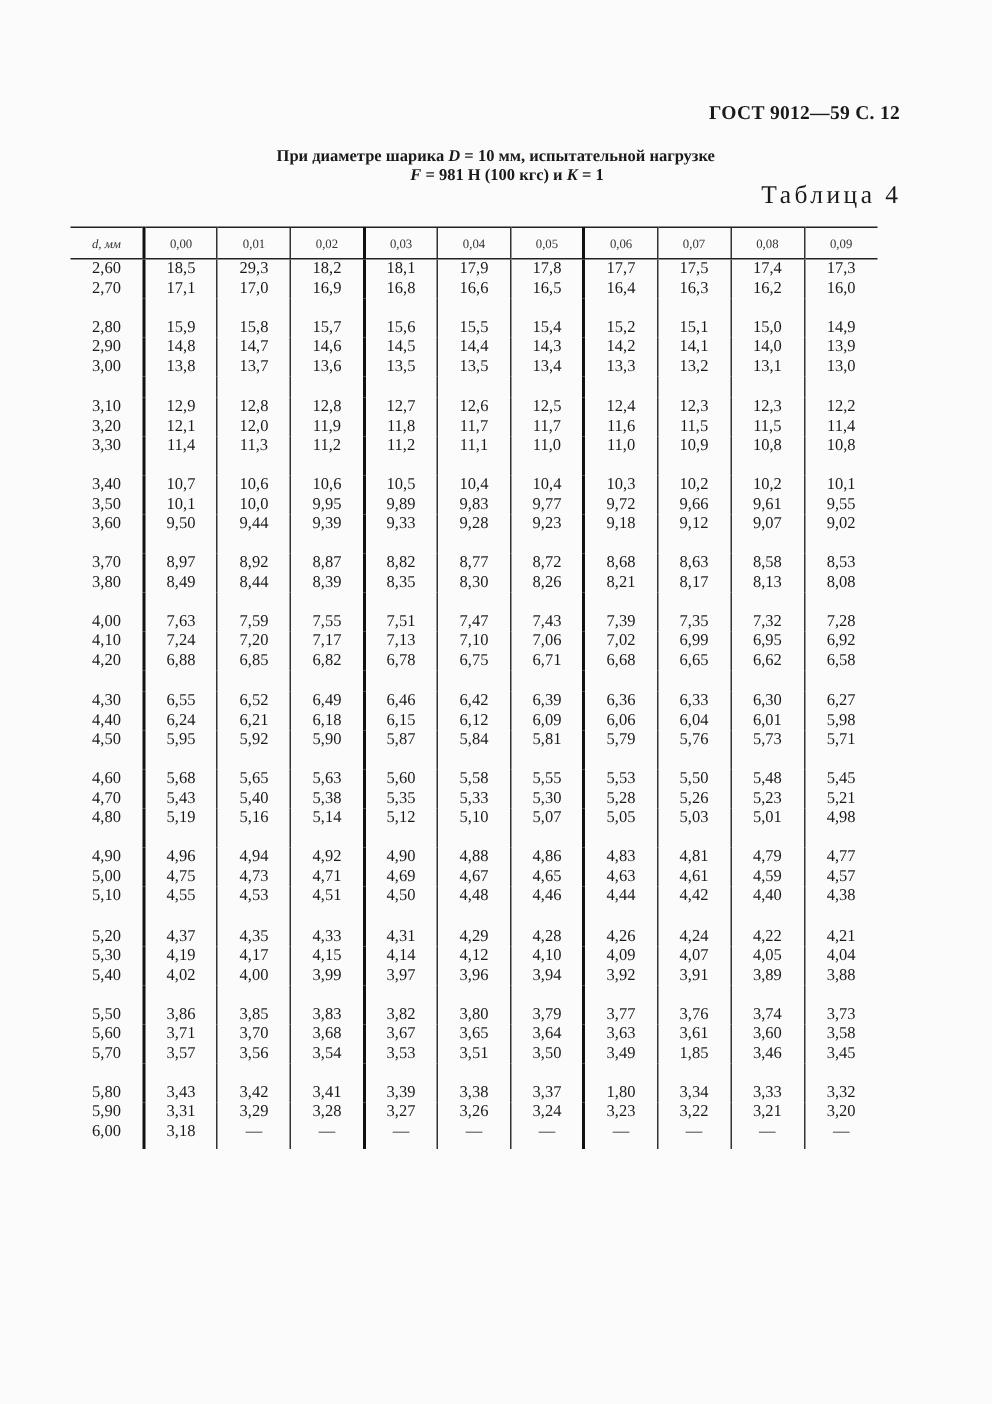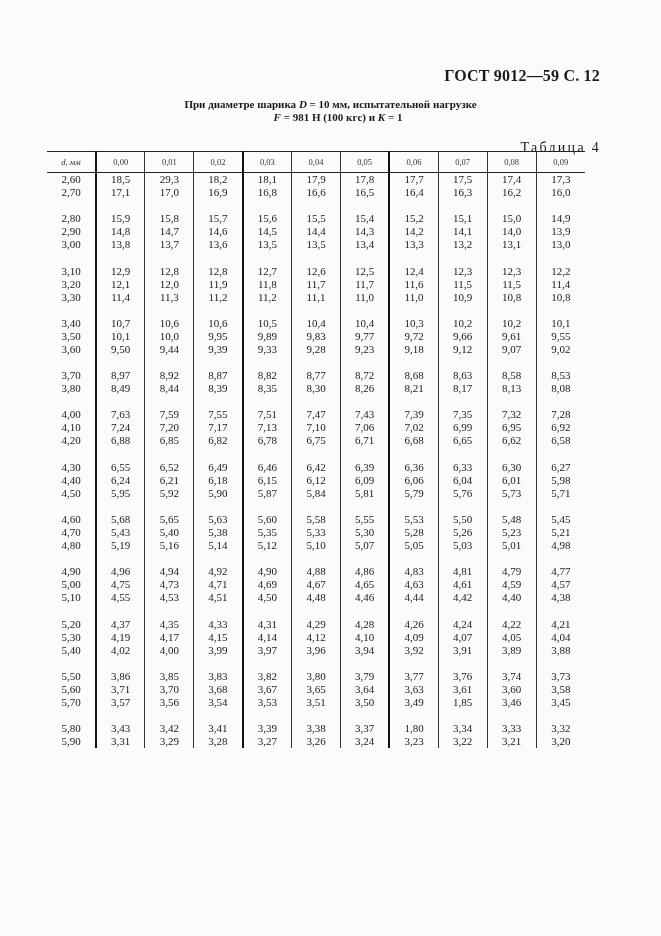--- a/index.html
+++ b/index.html
@@ -3,31 +3,31 @@
 <meta charset="utf-8">
 <style>
   html, body { margin:0; padding:0; }
   body {
     width:661px; height:936px; background:#fbfbfb; position:relative;
     font-family: "Liberation Serif", "DejaVu Serif", serif; color:#1a1a1a;
     overflow:hidden;
   }
   .page-header {
     position:absolute; top:67px; right:61px;
-    font-size:16px; font-weight:bold; letter-spacing:0.2px;
+    font-size:13px; font-weight:bold; letter-spacing:0.2px;
   }
   .caption {
     position:absolute; top:98px; left:0; width:661px; text-align:center;
     font-size:11px; font-weight:bold; line-height:13px;
   }
   .caption .line2 { display:block;padding-left:15px; }
   .caption i { font-style:italic; }
   .table-label {
-    position:absolute; top:140px; right:60px;
-    font-size:14px; letter-spacing:2.3px;
+    position:absolute; top:120px; right:60px;
+    font-size:17px; letter-spacing:2.3px;
   }
   table.data {
     position:absolute; top:151px; left:47px;
     border-collapse:collapse; table-layout:fixed; width:538px;
     font-size:11px;
   }
   table.data col.c-d { width:49px; }
   table.data col.c-v { width:48.9px; }
   table.data th {
     font-weight:normal; font-size:8.5px; height:20px; padding:0;
@@ -652,14 +652,27 @@
         <td class="thin">3,29</td>
         <td class="thin">3,28</td>
         <td class="thick">3,27</td>
         <td class="thin">3,26</td>
         <td class="thin">3,24</td>
         <td class="thick">3,23</td>
         <td class="thin">3,22</td>
         <td class="thin">3,21</td>
         <td class="thin">3,20</td>
       </tr>
+      <tr class="last">
+        <td>6,00</td>
+        <td class="thick">3,18</td>
+        <td class="thin">—</td>
+        <td class="thin">—</td>
+        <td class="thick">—</td>
+        <td class="thin">—</td>
+        <td class="thin">—</td>
+        <td class="thick">—</td>
+        <td class="thin">—</td>
+        <td class="thin">—</td>
+        <td class="thin">—</td>
+      </tr>
     </tbody>
 </table>
 
 </body></html>

